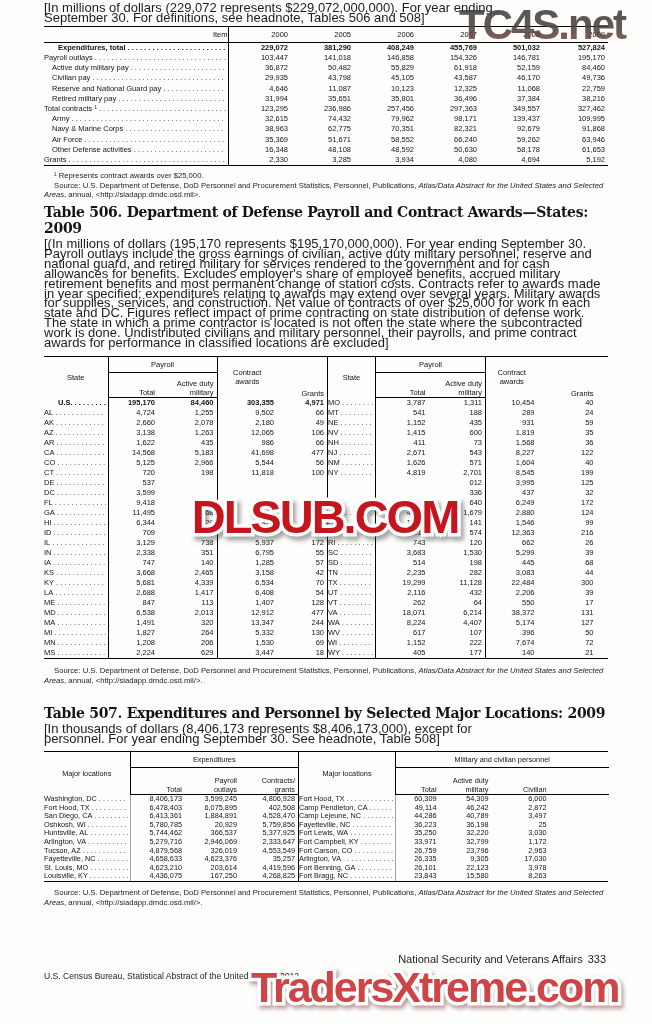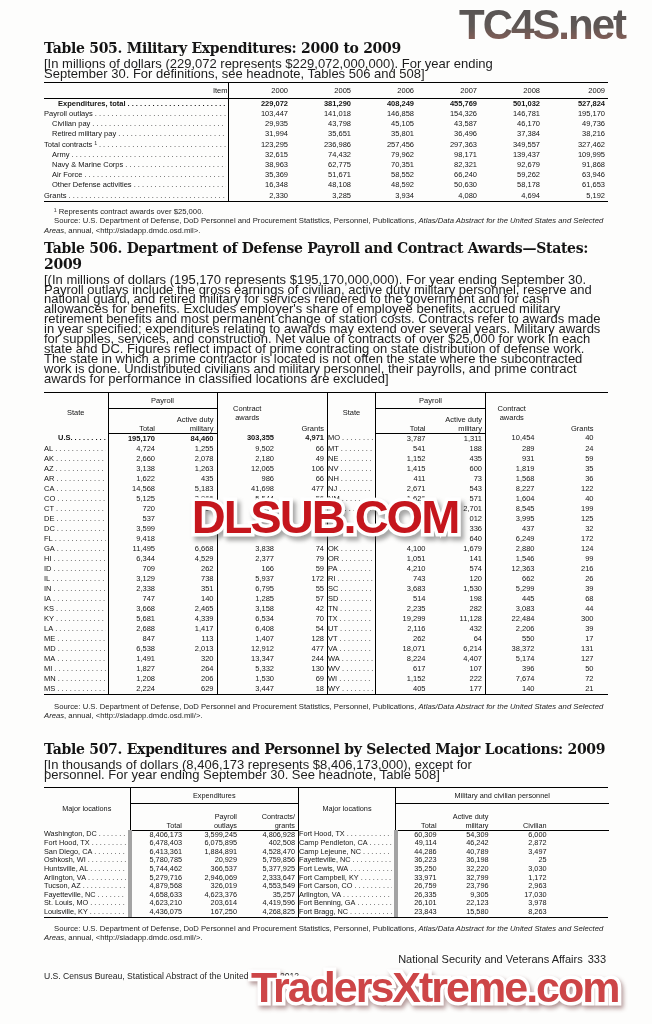--- a/index.html
+++ b/index.html
@@ -46,42 +46,41 @@
   .t506 th.state-h{font-weight:normal;vertical-align:middle;border-right:1px solid #000;}
   .t506 td:nth-child(1){border-right:1px solid #000;}
   .t506 td:nth-child(3){border-right:1px solid #000;}
   .t506 th.bdr{border-right:1px solid #000;}
   .t506 thead tr:last-child th{height:24px;}
   .t506r td:nth-child(5),.t506r th.grants-h{padding-right:15px;}
 
   .t507 td{line-height:8.6px;font-size:7.3px;}
   .t507 th{font-size:7.3px;}
   .t507 th.loc-h{font-weight:normal;text-align:center;vertical-align:middle;border-right:1px solid #000;}
-  .t507 td:nth-child(1){border-right:4px solid #a3a3a3;}
+  .t507 td:nth-child(1){border-right:1px solid #a3a3a3;}
   .t507 thead tr:last-child th{height:26px;}
   .t507r td:nth-child(4),.t507r th.civ-h{padding-right:62px;}
 
   
   .running-head{position:absolute;right:46px;top:953px;font-size:11px;color:#222;}
   .running-head .pg{margin-left:5px;}
   .credit{position:absolute;left:44px;top:971px;font-size:8.6px;color:#222;}
 
   
   .wm{position:absolute;pointer-events:none;}
   .wm-top{top:0;right:2px;}
   .wm-mid{top:484px;left:165px;filter:drop-shadow(3px 4px 2px rgba(60,60,60,.45));}
   .wm-bot{top:956px;left:248px;filter:drop-shadow(2px 3px 2px rgba(90,30,30,.45));}
 </style>
 </head>
 <body>
 
 <div class="page">
   <div class="content">
 
-    <div class="tbl-title" style="margin-top:40px;">Table 505. Military Expenditures: 2000 to 2009</div>
     <div class="headnote" style="margin-top:3px;width:470px;">[In millions of dollars (229,072 represents $229,072,000,000). For year ending September 30. For definitions, see headnote, Tables 506 and 508]</div>
 
     <table class="t505">
       <colgroup>
         <col style="width:184px;">
           <col style="width:63px;">
           <col style="width:63px;">
           <col style="width:63px;">
           <col style="width:63px;">
           <col style="width:63px;">
@@ -123,30 +122,58 @@
             <td class="num">103,447</td>
             <td class="num">141,018</td>
             <td class="num">146,858</td>
             <td class="num">154,326</td>
             <td class="num">146,781</td>
             <td class="num">195,170</td>
           </tr>
           <tr>
             <td>
               <div class="lblwrap ind1">
+                <span class="lt">Active duty military pay</span>
+                <span class="leader"></span>
+              </div>
+            </td>
+            <td class="num">36,872</td>
+            <td class="num">50,482</td>
+            <td class="num">55,829</td>
+            <td class="num">61,918</td>
+            <td class="num">52,159</td>
+            <td class="num">84,460</td>
+          </tr>
+          <tr>
+            <td>
+              <div class="lblwrap ind1">
                 <span class="lt">Civilian pay</span>
                 <span class="leader"></span>
               </div>
             </td>
             <td class="num">29,935</td>
             <td class="num">43,798</td>
             <td class="num">45,105</td>
             <td class="num">43,587</td>
             <td class="num">46,170</td>
             <td class="num">49,736</td>
+          </tr>
+          <tr>
+            <td>
+              <div class="lblwrap ind1">
+                <span class="lt">Reserve and National Guard pay</span>
+                <span class="leader"></span>
+              </div>
+            </td>
+            <td class="num">4,646</td>
+            <td class="num">11,087</td>
+            <td class="num">10,123</td>
+            <td class="num">12,325</td>
+            <td class="num">11,068</td>
+            <td class="num">22,759</td>
           </tr>
           <tr>
             <td>
               <div class="lblwrap ind1">
                 <span class="lt">Retired military pay</span>
                 <span class="leader"></span>
               </div>
             </td>
             <td class="num">31,994</td>
             <td class="num">35,651</td>

